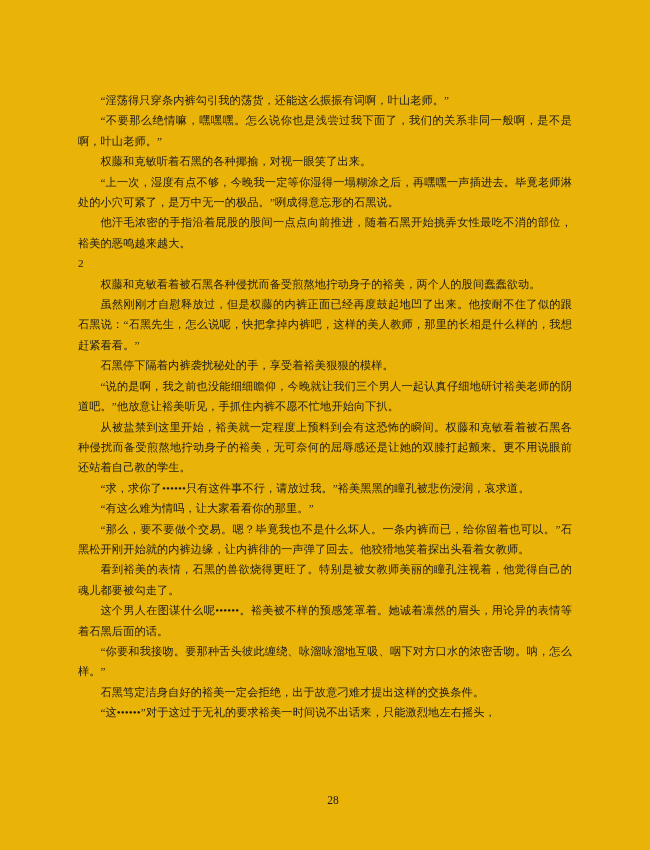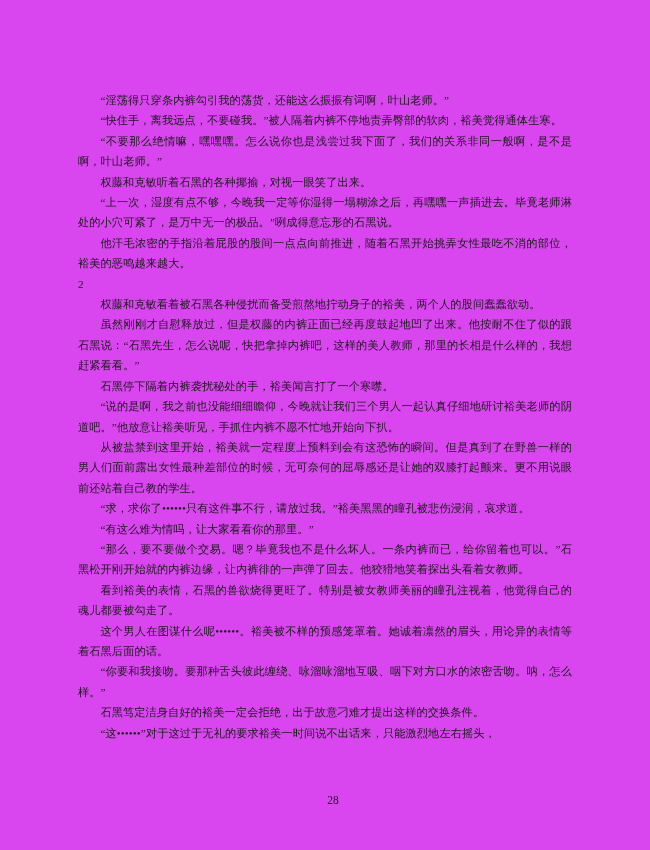--- a/index.html
+++ b/index.html
@@ -13,21 +13,21 @@
     font-family: "Liberation Serif", "DejaVu Serif", serif;
     color: #1a1a1a;
     overflow: hidden;
   }
   .page {
     position: relative;
     width: 650px;
     height: 850px;
     box-sizing: border-box;
     padding: 90px 78px 60px 78px;
-    background: #d946ef;
+    background: #eab308;
   }
   .body-text {
     font-size: 11.2px;
     line-height: 20.4px;
     text-align: justify;
     letter-spacing: 0.1px;
   }
   .para {
     margin: 0;
     text-indent: 2em;
@@ -52,31 +52,30 @@
     padding-left: 16px;
   }
 </style>
 </head>
 <body>
 
 <div class="page">
   <div class="body-text">
 
     <p class="para">“淫荡得只穿条内裤勾引我的荡货，还能这么振振有词啊，叶山老师。”</p>
-    <p class="para">“快住手，离我远点，不要碰我。”被人隔着内裤不停地责弄臀部的软肉，裕美觉得通体生寒。</p>
     <p class="para">“不要那么绝情嘛，嘿嘿嘿。怎么说你也是浅尝过我下面了，我们的关系非同一般啊，是不是啊，叶山老师。”</p>
     <p class="para">权藤和克敏听着石黑的各种揶揄，对视一眼笑了出来。</p>
     <p class="para">“上一次，湿度有点不够，今晚我一定等你湿得一塌糊涂之后，再嘿嘿一声插进去。毕竟老师淋处的小穴可紧了，是万中无一的极品。”咧成得意忘形的石黑说。</p>
     <p class="para">他汗毛浓密的手指沿着屁股的股间一点点向前推进，随着石黑开始挑弄女性最吃不消的部位，裕美的恶鸣越来越大。</p>
     <p class="section-num">2</p>
     <p class="para">权藤和克敏看着被石黑各种侵扰而备受煎熬地拧动身子的裕美，两个人的股间蠢蠢欲动。</p>
     <p class="para">虽然刚刚才自慰释放过，但是权藤的内裤正面已经再度鼓起地凹了出来。他按耐不住了似的跟石黑说：“石黑先生，怎么说呢，快把拿掉内裤吧，这样的美人教师，那里的长相是什么样的，我想赶紧看看。”</p>
-    <p class="para">石黑停下隔着内裤袭扰秘处的手，裕美闻言打了一个寒噤。</p>
+    <p class="para">石黑停下隔着内裤袭扰秘处的手，享受着裕美狠狠的模样。</p>
     <p class="para">“说的是啊，我之前也没能细细瞻仰，今晚就让我们三个男人一起认真仔细地研讨裕美老师的阴道吧。”他放意让裕美听见，手抓住内裤不愿不忙地开始向下扒。</p>
-    <p class="para">从被盐禁到这里开始，裕美就一定程度上预料到会有这恐怖的瞬间。但是真到了在野兽一样的男人们面前露出女性最种差部位的时候，无可奈何的屈辱感还是让她的双膝打起颤来。更不用说眼前还站着自己教的学生。</p>
+    <p class="para">从被盐禁到这里开始，裕美就一定程度上预料到会有这恐怖的瞬间。权藤和克敏看着被石黑各种侵扰而备受煎熬地拧动身子的裕美，无可奈何的屈辱感还是让她的双膝打起颤来。更不用说眼前还站着自己教的学生。</p>
     <p class="para">“求，求你了••••••只有这件事不行，请放过我。”裕美黑黑的瞳孔被悲伤浸润，哀求道。</p>
     <p class="para">“有这么难为情吗，让大家看看你的那里。”</p>
     <p class="para">“那么，要不要做个交易。嗯？毕竟我也不是什么坏人。一条内裤而已，给你留着也可以。”石黑松开刚开始就的内裤边缘，让内裤徘的一声弹了回去。他狡猾地笑着探出头看着女教师。</p>
     <p class="para">看到裕美的表情，石黑的兽欲烧得更旺了。特别是被女教师美丽的瞳孔注视着，他觉得自己的魂儿都要被勾走了。</p>
     <p class="para">这个男人在图谋什么呢••••••。裕美被不样的预感笼罩着。她诚着凛然的眉头，用论异的表情等着石黑后面的话。</p>
     <p class="para">“你要和我接吻。要那种舌头彼此缠绕、咏溜咏溜地互吸、咽下对方口水的浓密舌吻。呐，怎么样。”</p>
     <p class="para">石黑笃定洁身自好的裕美一定会拒绝，出于故意刁难才提出这样的交换条件。</p>
     <p class="para">“这••••••”对于这过于无礼的要求裕美一时间说不出话来，只能激烈地左右摇头，</p>
     <p class="para"></p>
 

